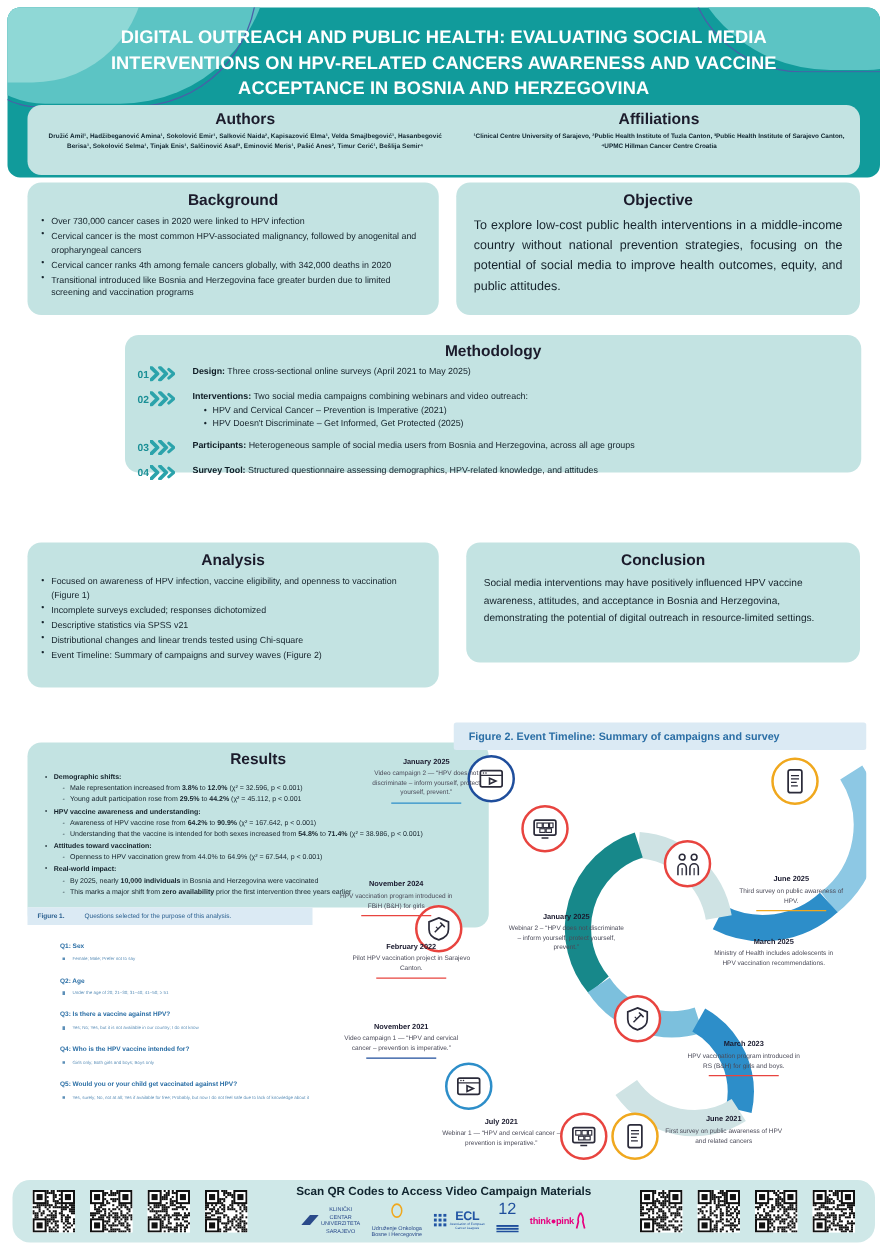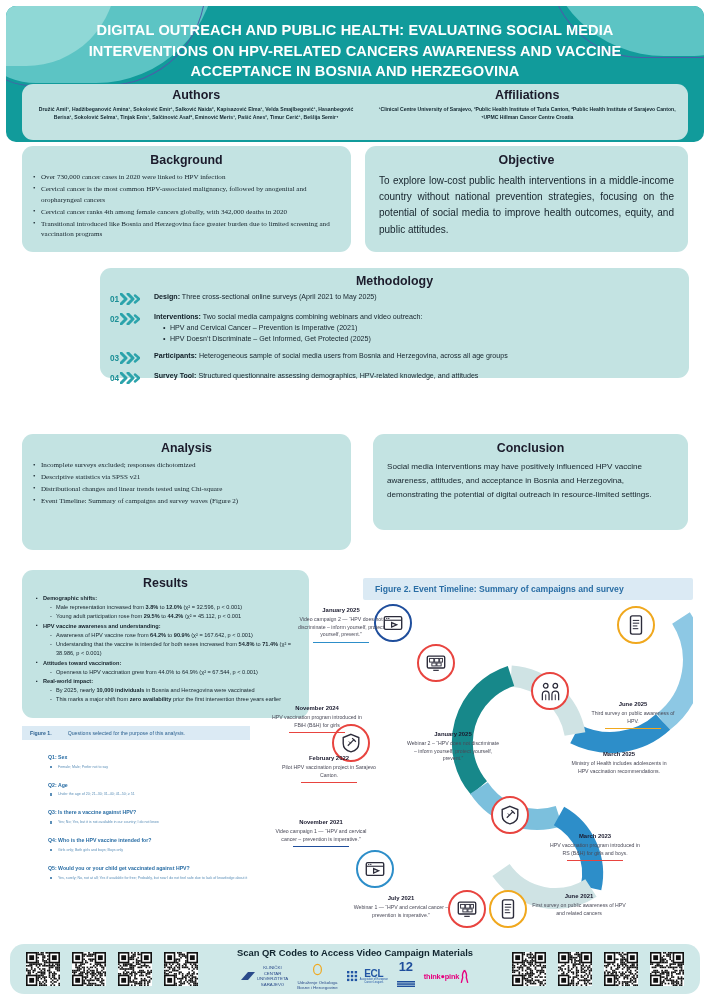--- a/index.html
+++ b/index.html
@@ -113,21 +113,21 @@
     position: absolute; left: 22px; top: 146px;
     width: 329px; height: 106px;
     padding: 7px 10px 6px 10px;
   }
   .obj-card {
     position: absolute; left: 365px; top: 146px;
     width: 323px; height: 106px;
     padding: 7px 12px 6px 12px;
   }
   .bg-card .card-title, .obj-card .card-title { font-size: 12.4px; margin-bottom: 5px; }
-  ul.bullets { list-style: none; font-family: Liberation Serif, serif; }
+  ul.bullets { list-style: none; }
   ul.bullets > li {
     position: relative;
     font-size: 7.1px;
     line-height: 1.52;
     color: #15222b;
     padding-left: 9px;
     margin-bottom: 1.2px;
   }
   ul.bullets > li::before {
     content: "\2022";
@@ -174,22 +174,22 @@
   .con-card {
     position: absolute; left: 373px; top: 434px;
     width: 315px; height: 96px;
     padding: 7px 14px 6px 14px;
   }
   .ana-card .card-title, .con-card .card-title { font-size: 12.4px; margin-bottom: 5px; }
   .con-text { font-size: 8.1px; line-height: 1.72; color: #15222b; }
 
   
   .res-card {
-    position: absolute; left: 22px; top: 570px;
-    width: 287px; height: 148px;
+    position: absolute; left: 22px; top: 594px;
+    width: 369px; height: 148px;
     padding: 6px 8px 4px 8px;
   }
   .res-card .card-title { font-size: 12.4px; margin-bottom: 4px; }
   ul.res-list { list-style: none; padding-left: 6px; }
   ul.res-list > li {
     position: relative;
     font-size: 5.6px;
     line-height: 1.62;
     color: #15222b;
     padding-left: 7px;
@@ -285,21 +285,21 @@
   .footer-mid .scan {
     font-size: 9.4px; font-weight: bold; color: #10242e;
     margin-bottom: 3px;
   }
   .logos { display: flex; align-items: center; justify-content: center; gap: 9px; }
   .logo-txt { font-size: 4.4px; line-height: 1.25; color: #2a4a8a; text-align: center; }
   .ecl-blk { display: flex; align-items: center; gap: 2px; }
   .ecl-main { font-size: 10px; font-weight: bold; color: #2255a4; letter-spacing: -0.3px; }
   .ecl-sub { font-size: 2.6px; color: #2255a4; line-height: 1.15; }
   .tp { font-size: 7.4px; font-weight: bold; color: #e6007e; letter-spacing: -0.2px; }
-  .twelve { font-size: 13px; font-weight: bold; color: #1f4e9c; line-height: 0.9; }
+  .twelve { font-size: 13px; font-weight: normal; color: #1f4e9c; line-height: 0.9; }
 </style>
 </head>
 <body>
 
 <div id="poster">
 
   <div class="header">
     <div class="wave-a"></div>
     <div class="wave-c"></div>
     <div class="wave-b"></div>
@@ -391,20 +391,21 @@
             </span>
           </div>
           <div class="m-body"><b>Survey Tool:</b><span> Structured questionnaire assessing demographics, HPV-related knowledge, and attitudes</span></div>
         </div>
       </div>
   </div>
 
   <div class="card ana-card">
     <div class="card-title">Analysis</div>
     <ul class="bullets">
+        <li>Focused on awareness of HPV infection, vaccine eligibility, and openness to vaccination (Figure 1)</li>
         <li>Incomplete surveys excluded; responses dichotomized</li>
         <li>Descriptive statistics via SPSS v21</li>
         <li>Distributional changes and linear trends tested using Chi-square</li>
         <li>Event Timeline: Summary of campaigns and survey waves (Figure 2)</li>
       </ul>
   </div>
 
   <div class="card con-card">
     <div class="card-title">Conclusion</div>
     <div class="con-text">Social media interventions may have positively influenced HPV vaccine awareness, attitudes, and acceptance in Bosnia and Herzegovina, demonstrating the potential of digital outreach in resource-limited settings.</div>

